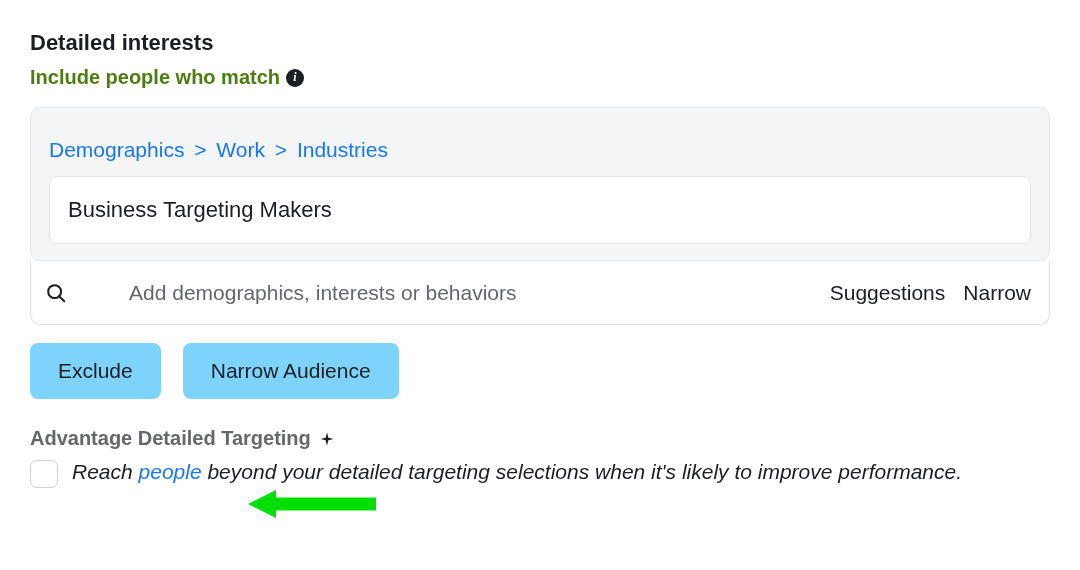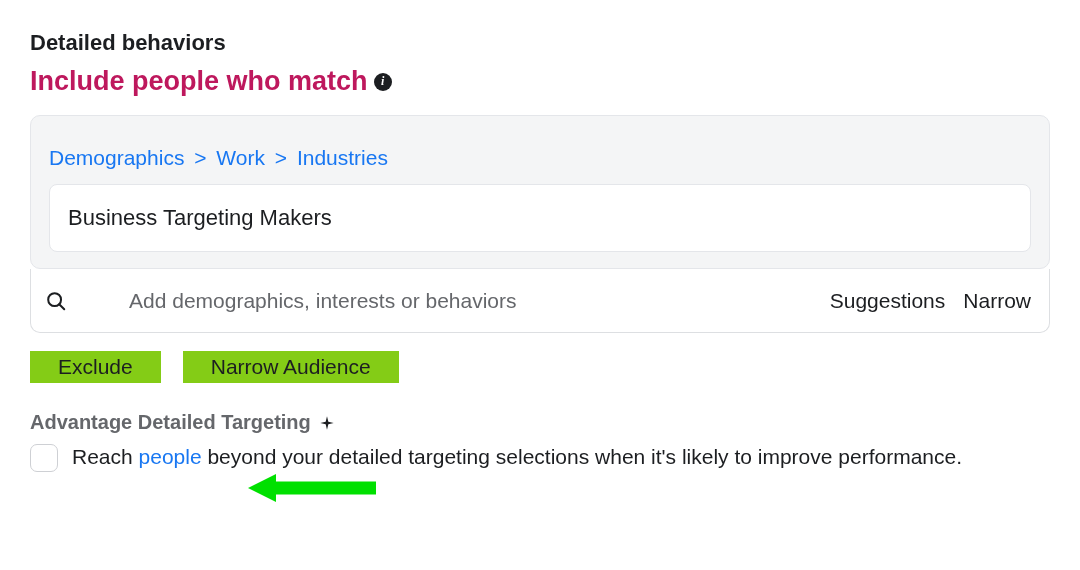--- a/index.html
+++ b/index.html
@@ -19,23 +19,23 @@
       color: #1c1e21;
       margin-bottom: 10px;
     }
     .subtitle-row {
       display: flex;
       align-items: center;
       gap: 6px;
       margin-bottom: 18px;
     }
     .subtitle {
-      font-size: 27px;
+      font-size: 20px;
       font-weight: 600;
-      color: #be185d;
+      color: #4d7c0f;
     }
     .info-icon {
       width: 18px;
       height: 18px;
       border-radius: 50%;
       background: #1c1e21;
       color: #fff;
       display: inline-flex;
       align-items: center;
       justify-content: center;
@@ -108,24 +108,24 @@
     }
     .search-link {
       cursor: pointer;
     }
     .action-buttons {
       display: flex;
       gap: 22px;
       margin-bottom: 28px;
     }
     .btn {
-      background: #84cc16;
+      background: #7dd3fc;
       border: none;
-      border-radius: 0;
-      padding: 4px 28px;
+      border-radius: 8px;
+      padding: 16px 28px;
       font-size: 21px;
       color: #1c1e21;
       cursor: pointer;
       font-family: inherit;
     }
     .advantage-row {
       display: flex;
       align-items: center;
       gap: 8px;
       margin-bottom: 6px;
@@ -133,23 +133,24 @@
     .advantage-label {
       font-size: 20px;
       font-weight: 600;
       color: #65676b;
     }
     .sparkle-icon {
       display: inline-flex;
     }
     .checkbox-row {
       display: flex;
-      align-items: flex-end;
+      align-items: flex-start;
       gap: 14px;
       position: relative;
+      font-style: italic;
     }
     .checkbox {
       width: 28px;
       height: 28px;
       border: 1.5px solid #ced0d4;
       border-radius: 7px;
       background: #fff;
       flex-shrink: 0;
       margin-top: 4px;
       cursor: pointer;
@@ -167,21 +168,21 @@
       position: absolute;
       left: 218px;
       top: 32px;
       pointer-events: none;
     }
   </style>
 </head>
 <body>
 
 <div>
-  <h2 class="section-title">Detailed behaviors</h2>
+  <h2 class="section-title">Detailed interests</h2>
 
   <div class="subtitle-row">
     <span class="subtitle">Include people who match</span>
     <span class="info-icon">i</span>
   </div>
 
   <div class="targeting-card">
     <div class="breadcrumb">
       <a href="#">Demographics</a><span class="breadcrumb-sep"> &gt; </span><a href="#">Work</a><span class="breadcrumb-sep"> &gt; </span><a href="#">Industries</a>
     </div>

